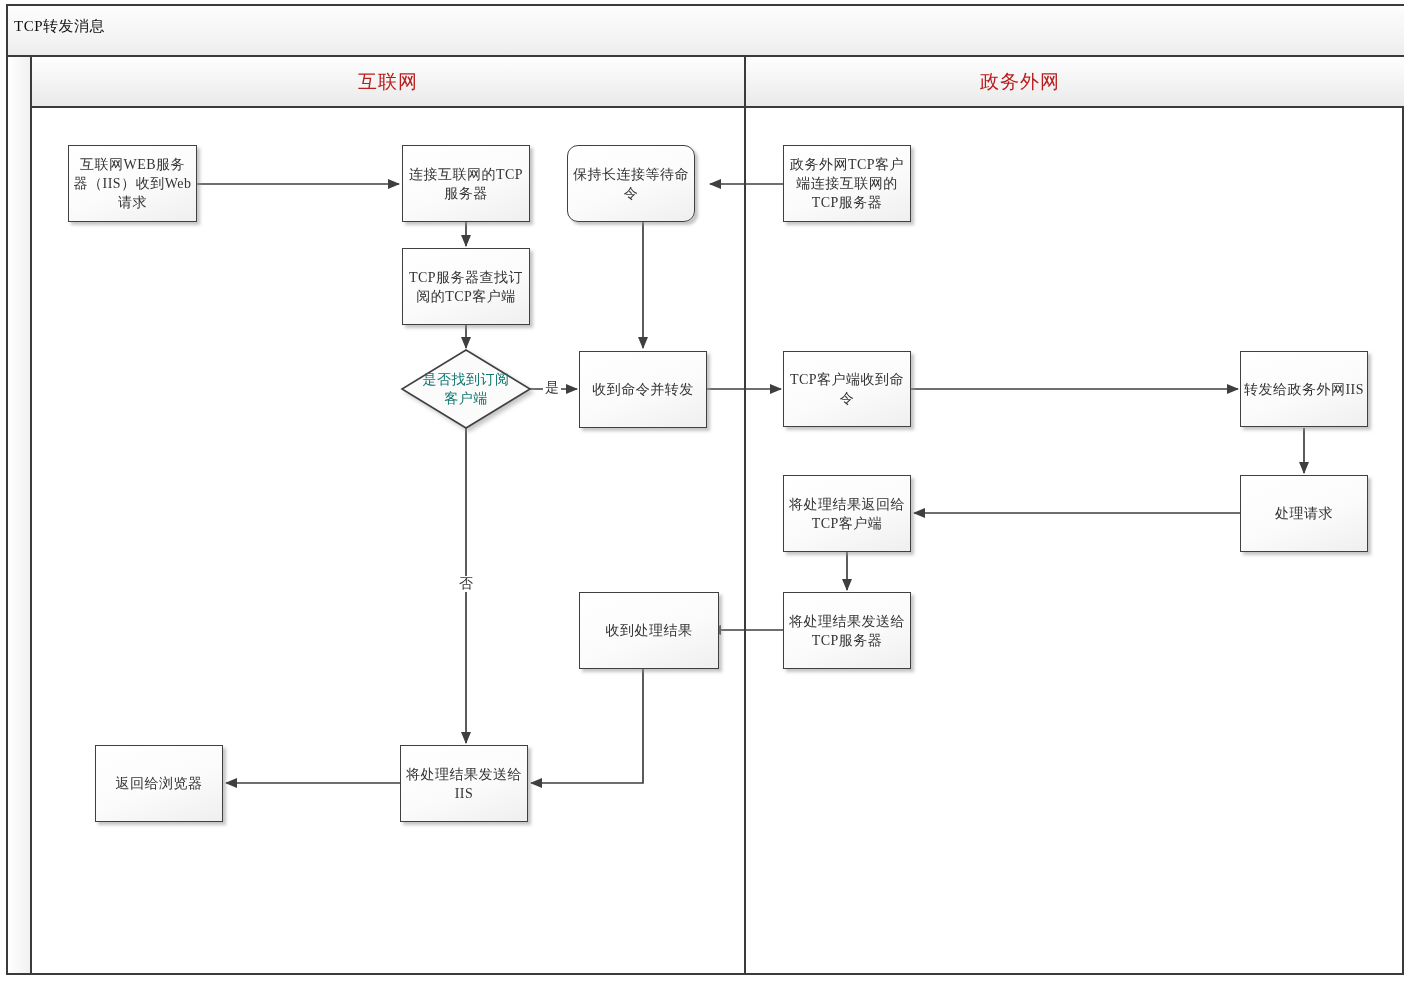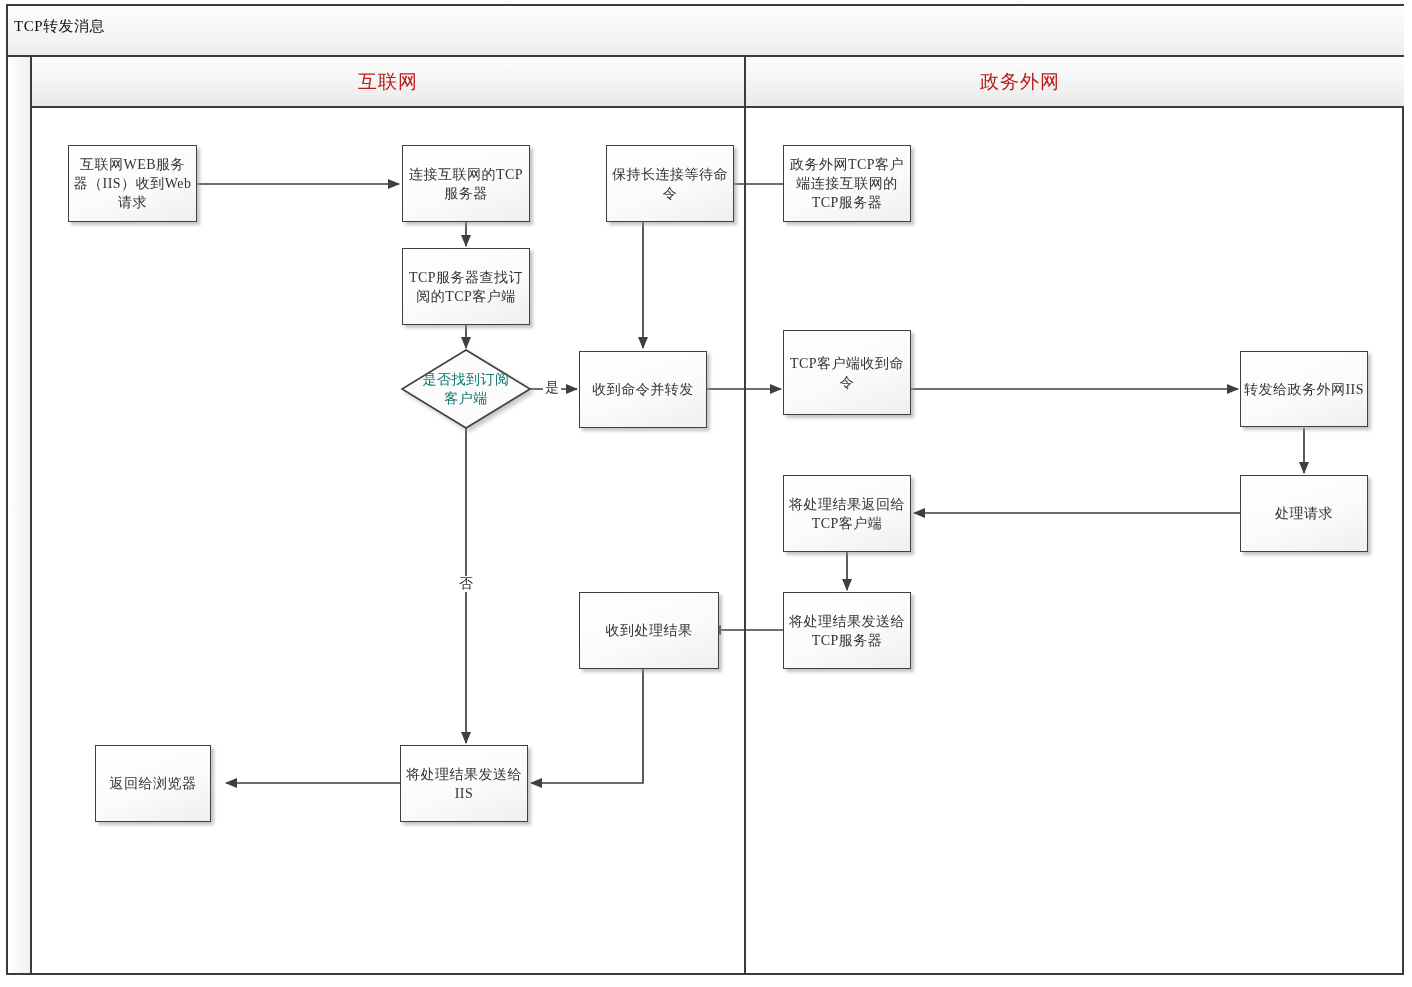--- a/index.html
+++ b/index.html
@@ -122,27 +122,27 @@
       <line x1="400" y1="783" x2="226" y2="783" marker-end="url(#arrow)"></line>
     </g>
     <polygon points="466,350 530,389 466,428 402,389" fill="#fbfbfb" stroke="#404040" stroke-width="1.6" style="filter:drop-shadow(3px 3px 2px rgba(150,150,150,0.55));"></polygon>
   </svg>
 
   <div class="node" style="left:68px;top:145px;width:129px;height:77px;">互联网WEB服务器（IIS）收到Web请求</div>
   <div class="node" style="left:402px;top:145px;width:128px;height:77px;">连接互联网的TCP服务器</div>
   <div class="node" style="left:402px;top:248px;width:128px;height:77px;">TCP服务器查找订阅的TCP客户端</div>
   <div class="decision-label" style="left:418px;top:366px;width:96px;height:46px;">是否找到订阅客户端</div>
   <div class="node" style="left:579px;top:351px;width:128px;height:77px;">收到命令并转发</div>
-  <div class="node" style="left:606px;top:145px;width:128px;height:77px;">保持长连接等待命令</div>
+  <div class="node" style="left:567px;top:145px;width:128px;height:77px;border-radius:11px;">保持长连接等待命令</div>
   <div class="node" style="left:579px;top:592px;width:140px;height:77px;text-align:center;">收到处理结果</div>
   <div class="node" style="left:400px;top:745px;width:128px;height:77px;">将处理结果发送给IIS</div>
-  <div class="node" style="left:95px;top:745px;width:116px;height:77px;">返回给浏览器</div>
+  <div class="node" style="left:95px;top:745px;width:128px;height:77px;">返回给浏览器</div>
 
   <div class="node" style="left:783px;top:145px;width:128px;height:77px;">政务外网TCP客户端连接互联网的TCP服务器</div>
-  <div class="node" style="left:783px;top:330px;width:128px;height:85px;">TCP客户端收到命令</div>
+  <div class="node" style="left:783px;top:351px;width:128px;height:76px;">TCP客户端收到命令</div>
   <div class="node nowrap" style="left:1240px;top:351px;width:128px;height:76px;">转发给政务外网IIS</div>
   <div class="node" style="left:1240px;top:475px;width:128px;height:77px;">处理请求</div>
   <div class="node" style="left:783px;top:475px;width:128px;height:77px;">将处理结果返回给TCP客户端</div>
   <div class="node" style="left:783px;top:592px;width:128px;height:77px;">将处理结果发送给TCP服务器</div>
 
   <div class="edge-label" style="left:543px;top:380px;">是</div>
   <div class="edge-label" style="left:457px;top:576px;">否</div>
 
 </div>
 

